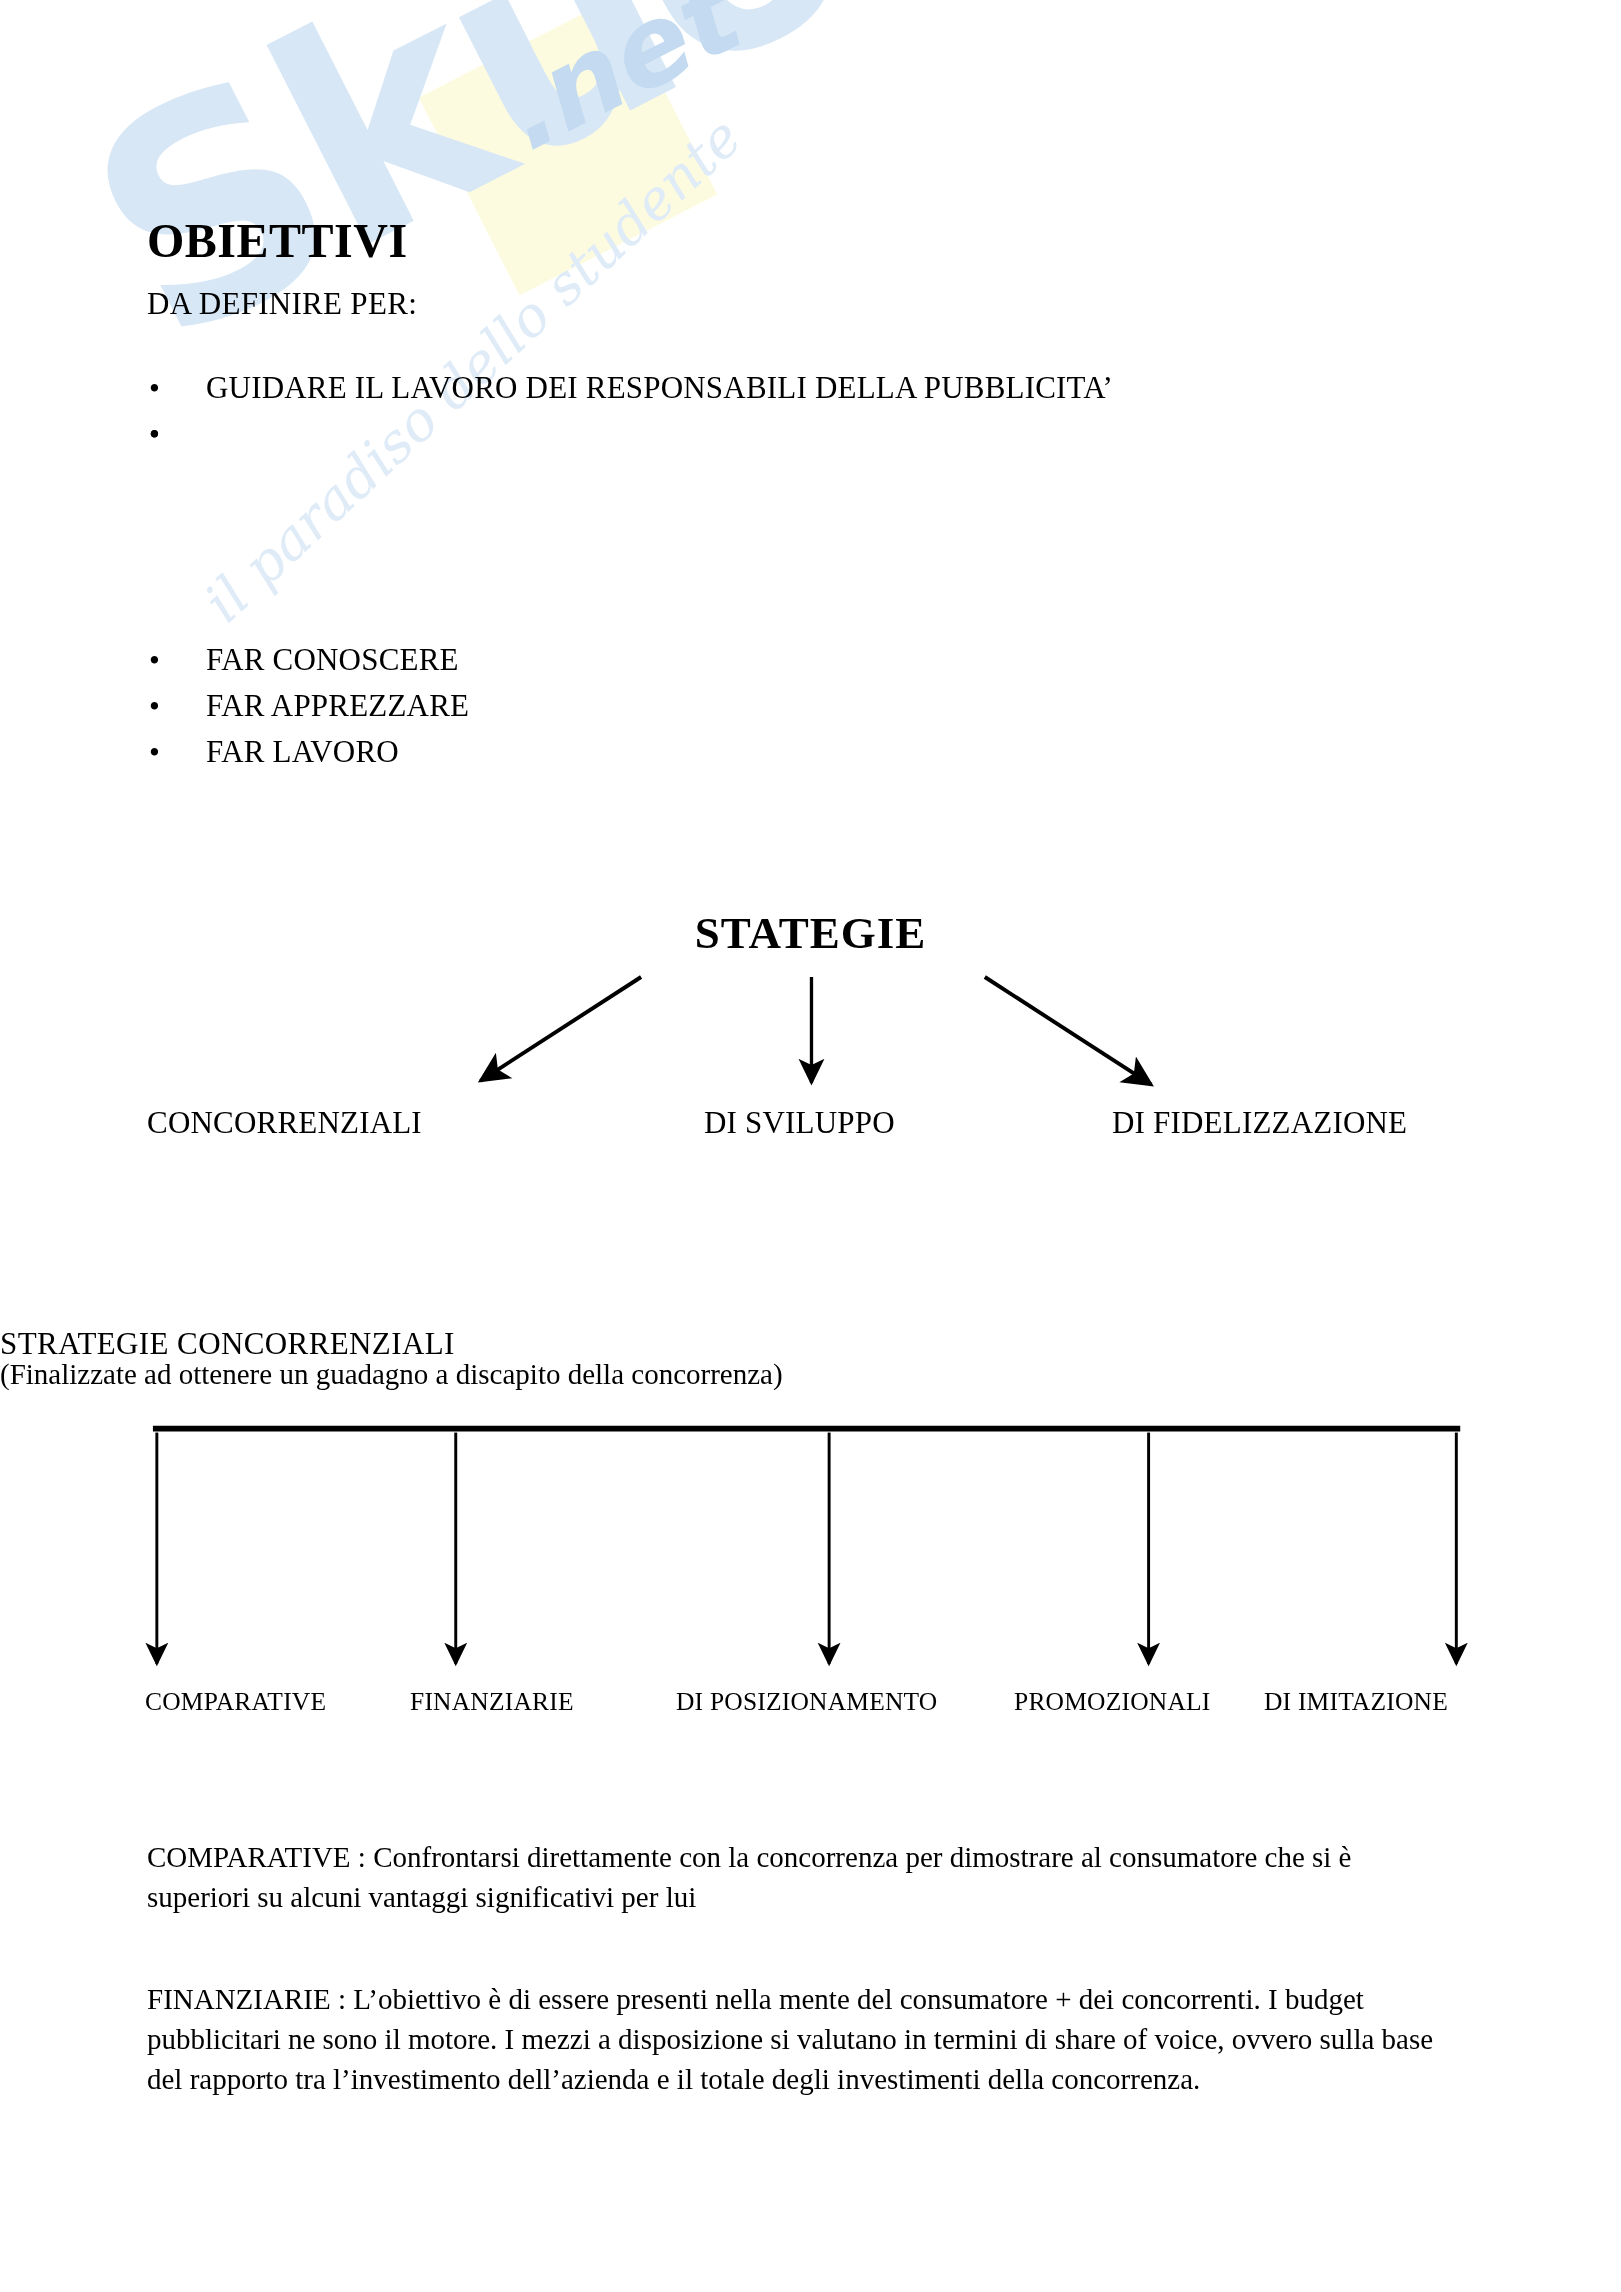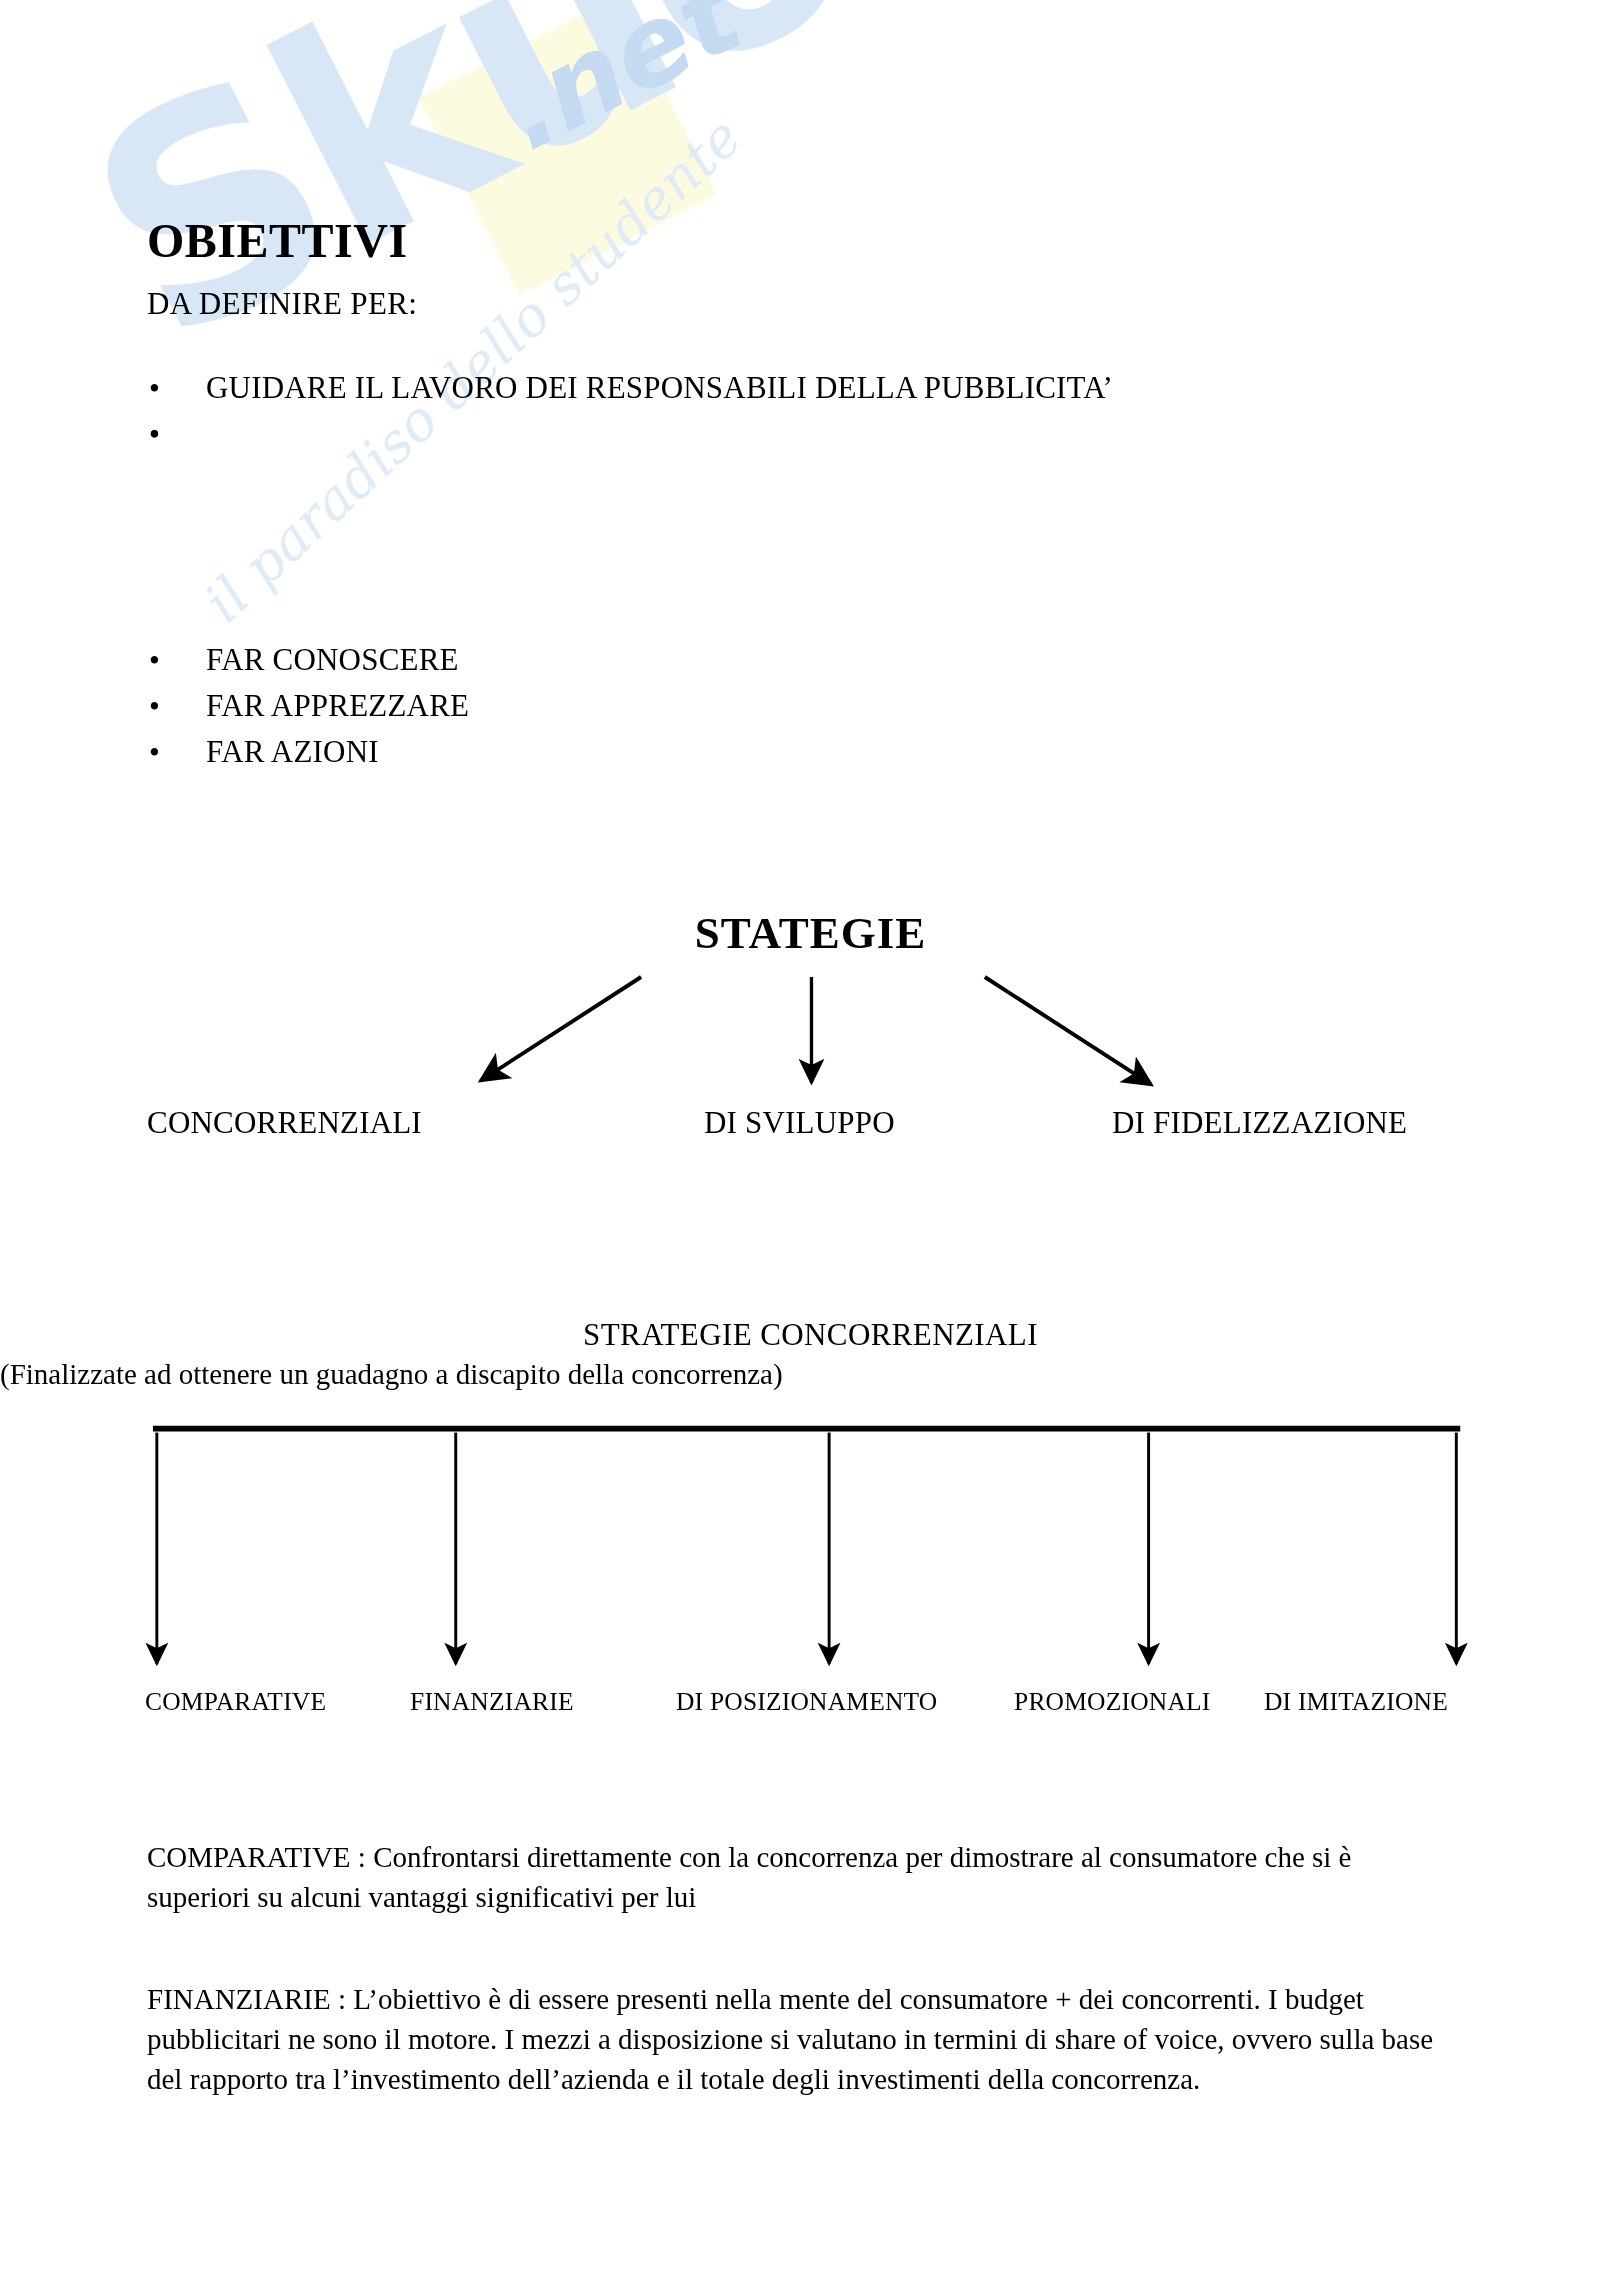--- a/index.html
+++ b/index.html
@@ -177,23 +177,23 @@
   .diagram2 {
     position: absolute;
     left: 0;
     top: 1313px;
     width: 1621px;
     height: 441px;
   }
   .d2-title {
     position: absolute;
     left: 0;
-    top: 4px;
-    width: 1621px;
-    text-align: center;
+    top: 13px;
+    width: 1621px;
+    text-align: left;
     font-size: 31px;
     letter-spacing: 0.4px;
   }
   .d2-subtitle {
     position: absolute;
     left: 0;
     top: 45px;
     width: 1621px;
     text-align: left;
     font-size: 29px;
@@ -264,21 +264,21 @@
       <li>
         <span class="dot">•</span>
         <span>FAR CONOSCERE</span>
       </li>
       <li>
         <span class="dot">•</span>
         <span>FAR APPREZZARE</span>
       </li>
       <li>
         <span class="dot">•</span>
-        <span>FAR AZIONI</span>
+        <span>FAR LAVORO</span>
       </li>
     </ul>
 
     <div class="diagram1">
       <div class="d1-title">STATEGIE</div>
 
       <svg class="d1-svg" width="1621" height="284" viewBox="0 0 1654 290">
         <defs>
           <marker id="ah1" markerWidth="9" markerHeight="9" refX="7.2" refY="4.5" orient="auto" markerUnits="strokeWidth">
             <path d="M0,0.6 L8,4.5 L0,8.4 L1.9,4.5 Z" fill="#000000"></path>

